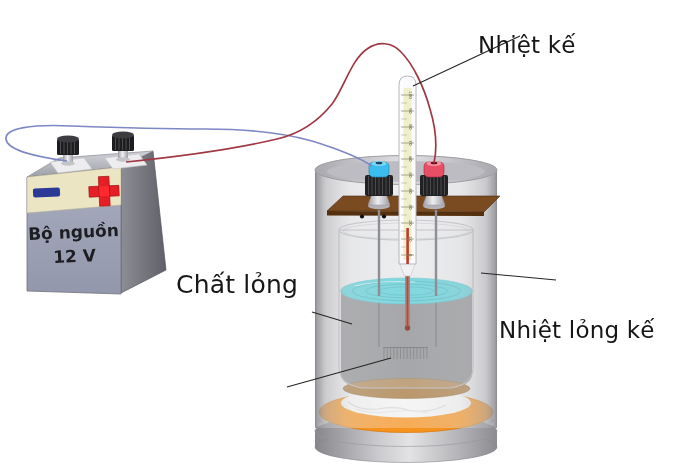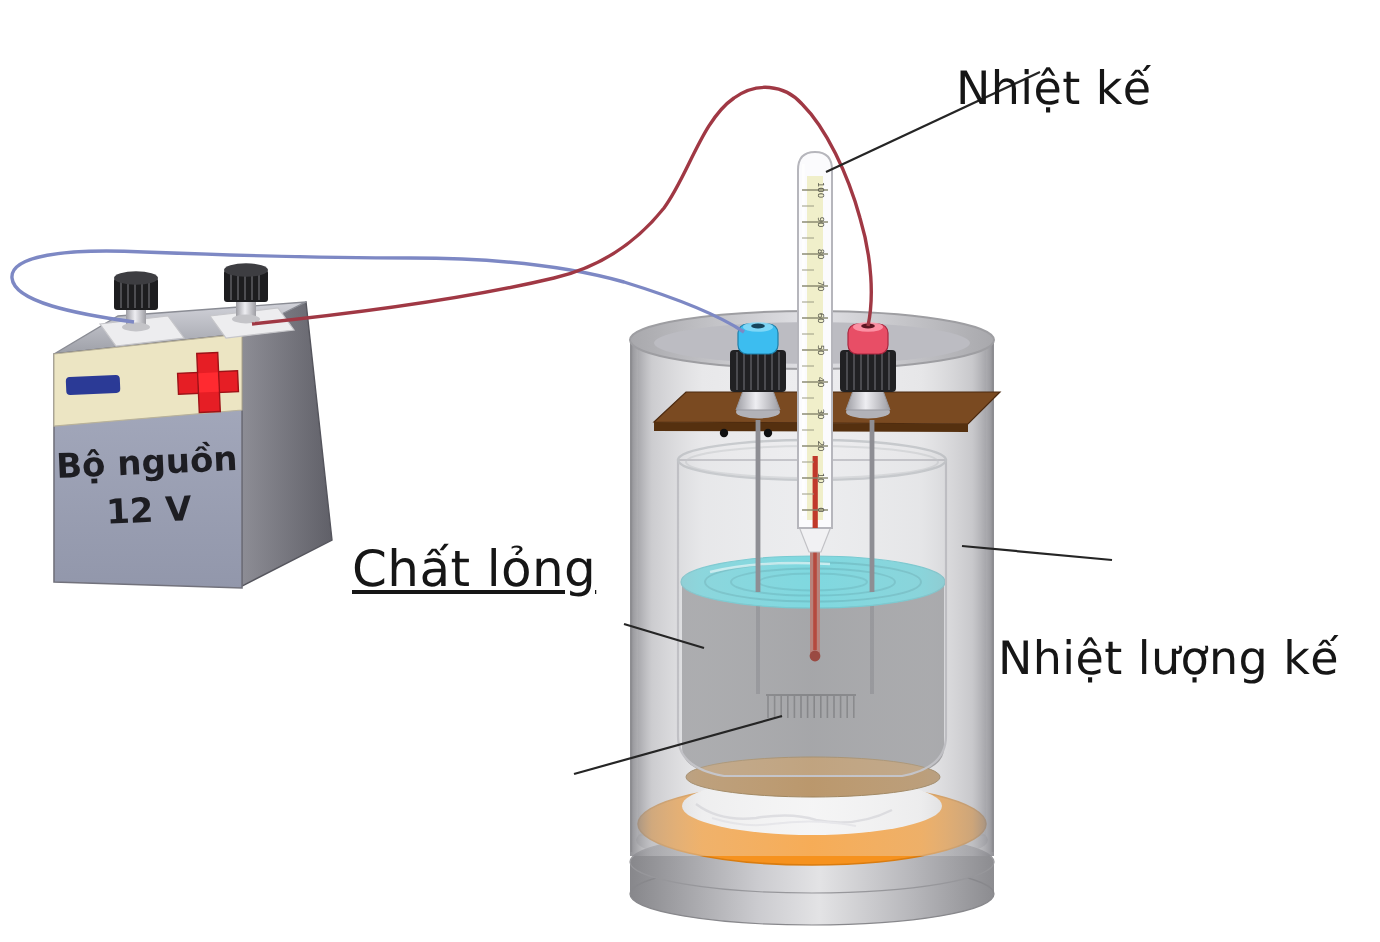--- a/index.html
+++ b/index.html
@@ -232,21 +232,21 @@
 
   <g stroke="#252525" stroke-width="1.1">
     <line x1="520" y1="36" x2="413" y2="86"></line>
     <line x1="312" y1="312" x2="352" y2="324"></line>
     <line x1="481" y1="273" x2="556" y2="280"></line>
     <line x1="287" y1="387" x2="391" y2="358"></line>
   </g>
 </svg>
 
 <div class="lbl lbl-md" style="left:478px;top:3px;">Nhiệt kế</div>
-<div class="lbl lbl-lg" style="left:176px;top:270px;text-decoration:underline;">Chất lỏng</div>
-<div class="lbl lbl-md" style="left:499px;top:288px;">Nhiệt lượng kế</div>
+<div class="lbl lbl-lg" style="left:176px;top:270px;">Chất lỏng</div>
+<div class="lbl lbl-md" style="left:499px;top:288px;">Nhiệt lỏng kế</div>
 
 <div class="psu-text">
   <span>Bộ nguồn</span>
   <span>12 V</span>
 </div>
 
 </div>
 
 </body></html>

